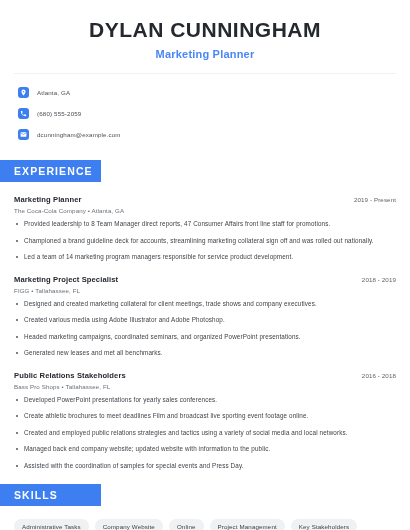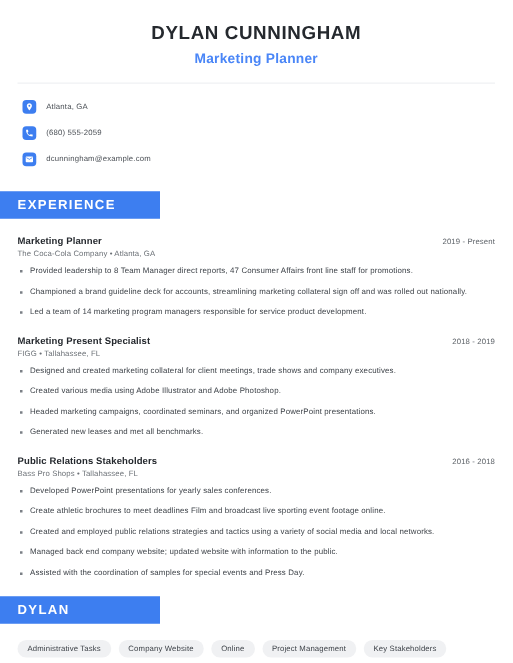--- a/index.html
+++ b/index.html
@@ -22,21 +22,21 @@
     box-sizing: border-box;
     padding: 0 14px;
   }
 
   
   .header {
     padding-top: 18px;
     text-align: center;
   }
   .full-name {
-    font-size: 15px;
+    font-size: 21px;
     font-weight: bold;
     letter-spacing: 0.5px;
     color: #25292e;
     line-height: 1.15;
     margin: 0;
   }
   .job-title {
     font-size: 11px;
     font-weight: bold;
     color: #4a86f7;
@@ -79,21 +79,21 @@
     color: #4a4f55;
     margin-left: 8px;
     letter-spacing: 0.15px;
     white-space: nowrap;
   }
 
   
   .section-badge-wrap {
     position: relative;
     margin-left: -14px;
-    width: 128px;
+    width: 101px;
   }
   .section-badge {
     background: #3d7ef0;
     color: #ffffff;
     font-size: 10.5px;
     font-weight: bold;
     letter-spacing: 1.1px;
     padding: 5px 0 5px 14px;
     display: block;
   }
@@ -231,21 +231,21 @@
       <div class="job-company">The Coca-Cola Company  •  Atlanta, GA</div>
       <ul class="bullets">
         <li class="bullet">Provided leadership to 8 Team Manager direct reports, 47 Consumer Affairs front line staff for promotions.</li>
         <li class="bullet">Championed a brand guideline deck for accounts, streamlining marketing collateral sign off and was rolled out nationally.</li>
         <li class="bullet">Led a team of 14 marketing program managers responsible for service product development.</li>
       </ul>
     </div>
 
     <div class="job">
       <div class="job-head">
-        <span class="job-role">Marketing Present Specialist</span>
+        <span class="job-role">Marketing Project Specialist</span>
         <span class="job-dates">2018 - 2019</span>
       </div>
       <div class="job-company">FIGG  •  Tallahassee, FL</div>
       <ul class="bullets">
         <li class="bullet">Designed and created marketing collateral for client meetings, trade shows and company executives.</li>
         <li class="bullet">Created various media using Adobe Illustrator and Adobe Photoshop.</li>
         <li class="bullet">Headed marketing campaigns, coordinated seminars, and organized PowerPoint presentations.</li>
         <li class="bullet">Generated new leases and met all benchmarks.</li>
       </ul>
     </div>
@@ -261,21 +261,21 @@
         <li class="bullet">Create athletic brochures to meet deadlines Film and broadcast live sporting event footage online.</li>
         <li class="bullet">Created and employed public relations strategies and tactics using a variety of social media and local networks.</li>
         <li class="bullet">Managed back end company website; updated website with information to the public.</li>
         <li class="bullet">Assisted with the coordination of samples for special events and Press Day.</li>
       </ul>
     </div>
   </div>
 
   <div class="skills-section">
     <div class="section-badge-wrap">
-      <span class="section-badge">DYLAN</span>
+      <span class="section-badge">SKILLS</span>
     </div>
     <div class="skill-chips">
       <span class="chip">Administrative Tasks</span>
       <span class="chip">Company Website</span>
       <span class="chip">Online</span>
       <span class="chip">Project Management</span>
       <span class="chip">Key Stakeholders</span>
 
     </div>
   </div>

